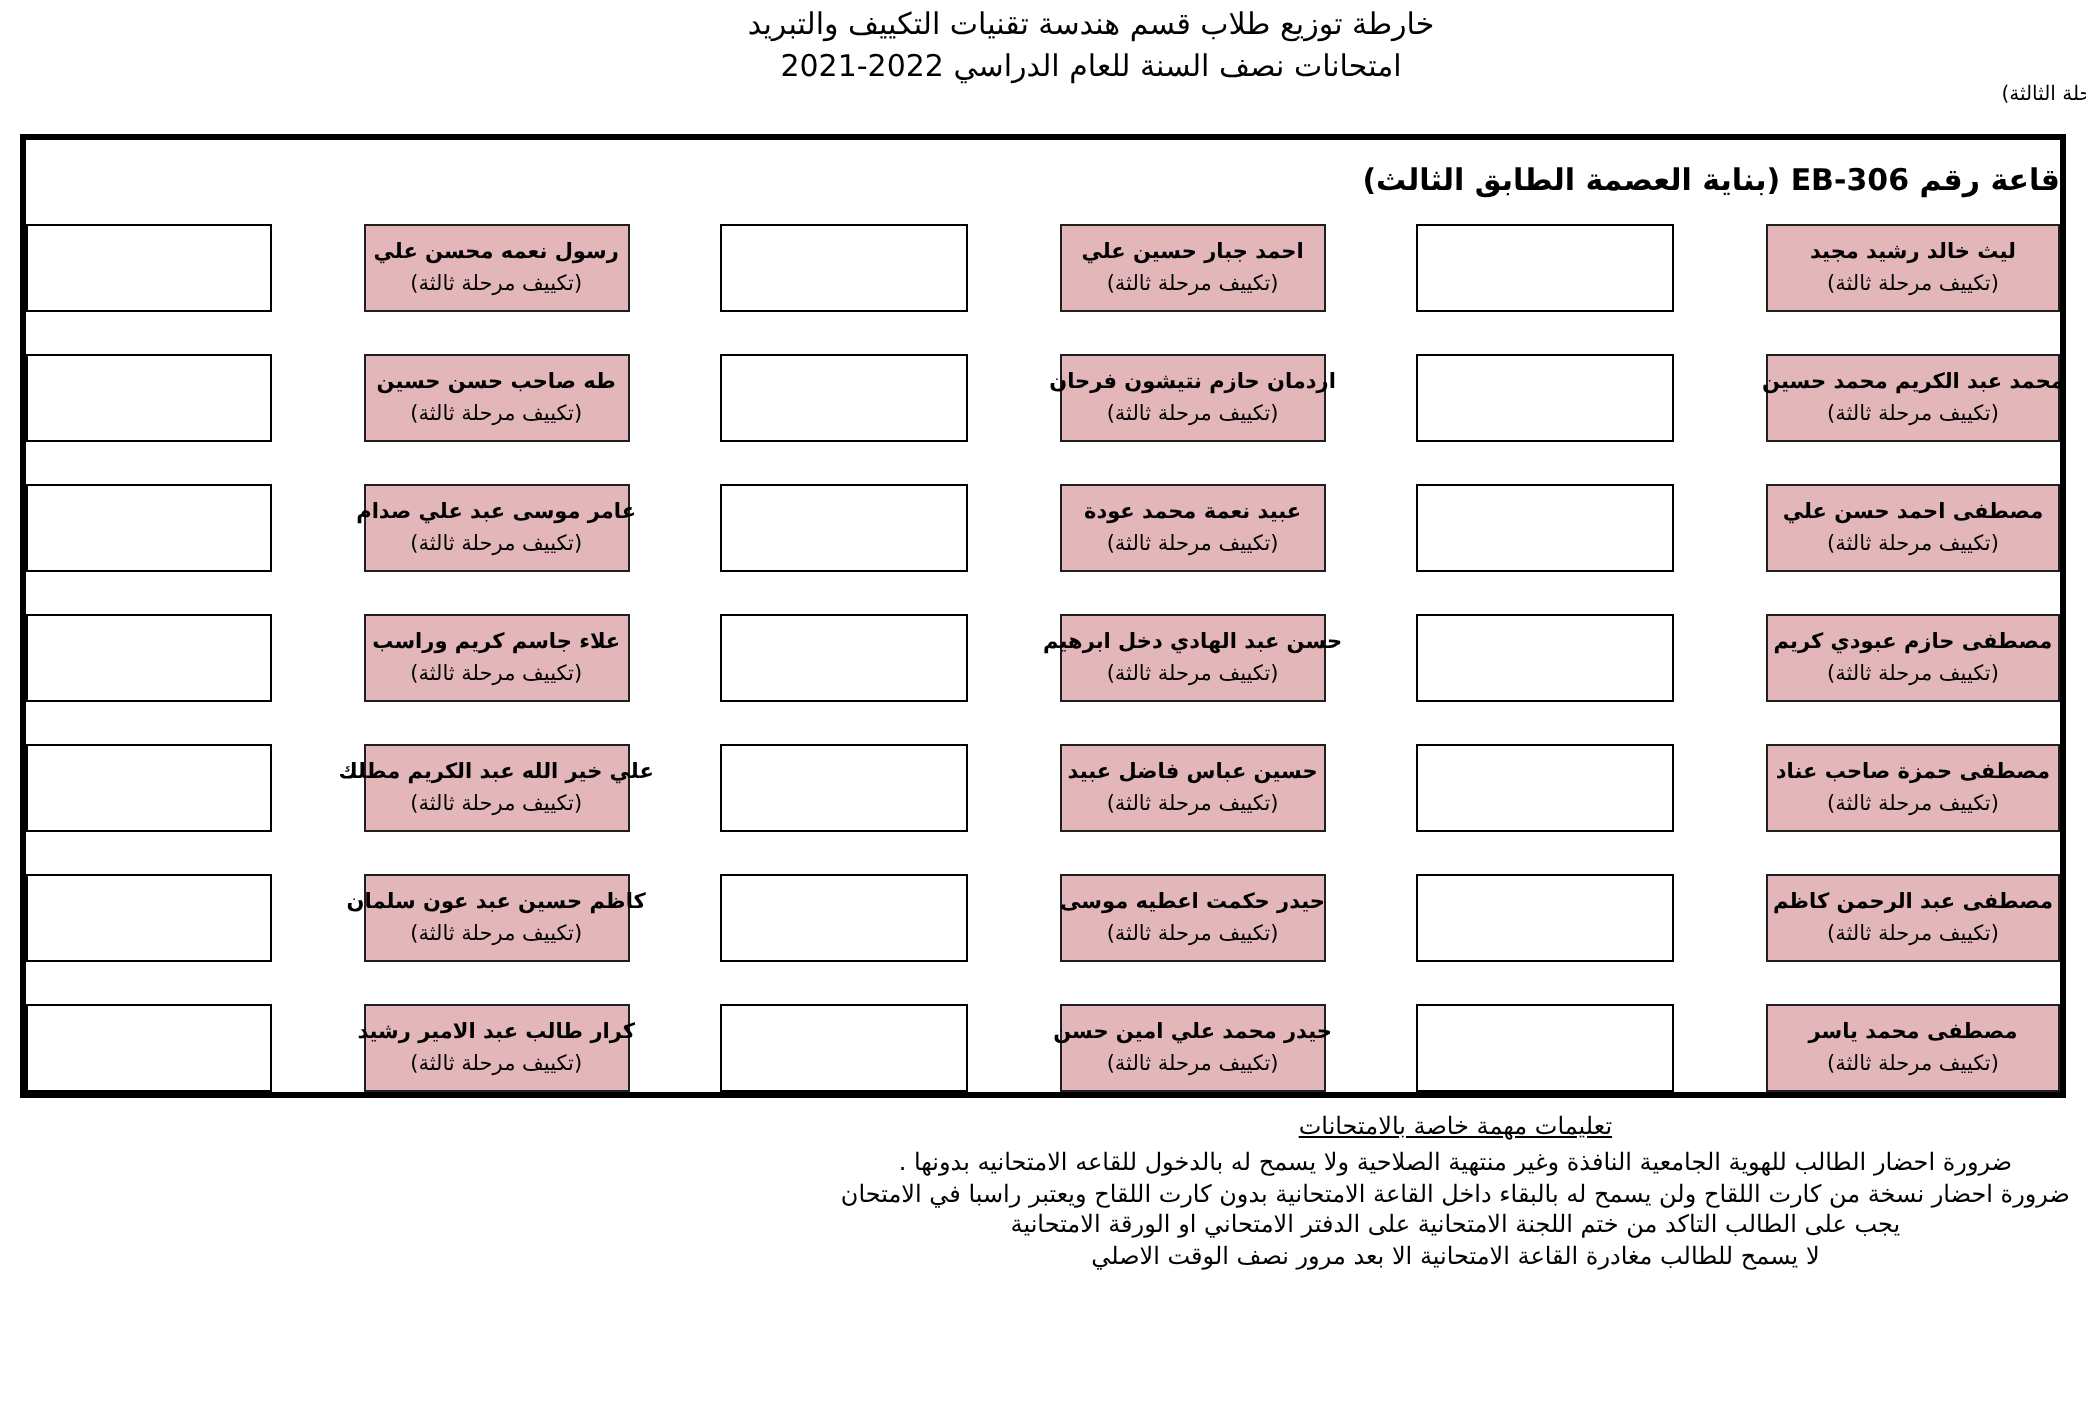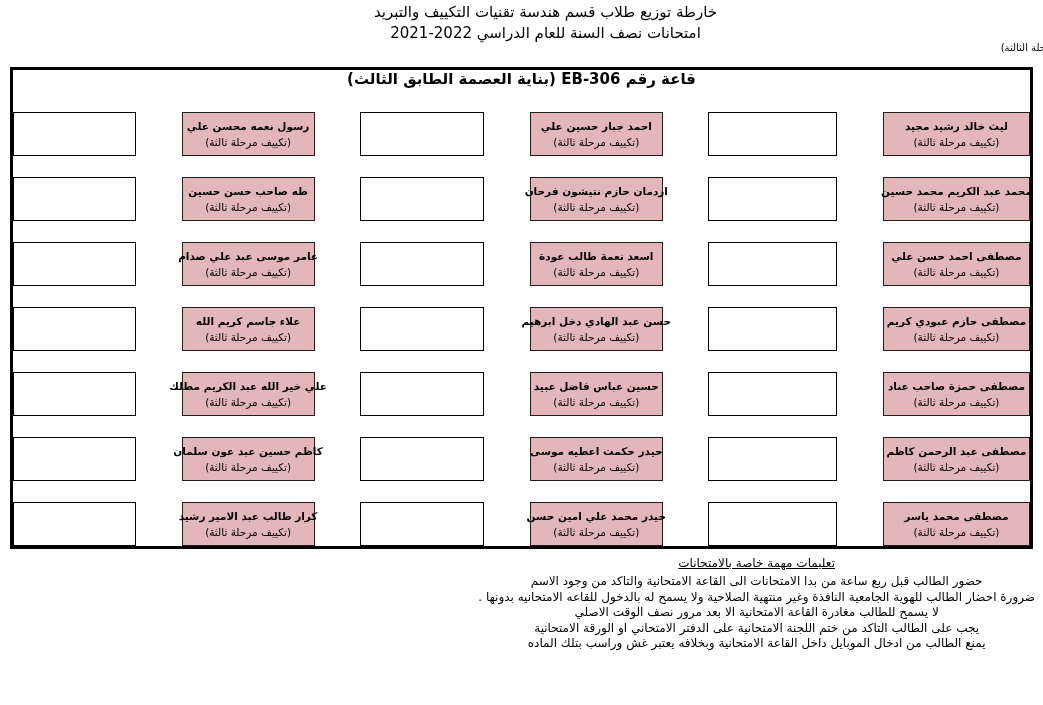--- a/index.html
+++ b/index.html
@@ -6,21 +6,21 @@
   body{
     width:1043px;height:705px;position:relative;background:#ffffff;
     font-family:"DejaVu Sans","Liberation Sans",sans-serif;color:#000;overflow:hidden;
   }
   .titles{position:absolute;top:3px;left:0;width:100%;text-align:center;direction:rtl;padding-left:24px;}
   .title-l1{font-size:15px;}
   .title-l2{font-size:15px;margin-top:3px;}
   .title-l3{font-size:10px;margin-top:0;text-align:right;}
 
   .hall-box{position:absolute;left:10px;top:67px;width:1017px;height:476px;border:3px solid #000;}
-  .hall-header{text-align:center;font-weight:bold;font-size:15px;direction:rtl;}
+  .hall-header{margin-top:11px;font-weight:bold;font-size:15px;direction:rtl;}
 
   .seating-grid{
     position:absolute;left:0;top:42px;width:100%;
     display:grid;
     grid-template-columns:123px 133px 124px 133px 129px 147px;
     grid-auto-rows:44px;row-gap:21px;
     justify-content:space-between;
     direction:ltr;
   }
   .seat{box-sizing:border-box;}
@@ -79,31 +79,31 @@
         <div class="seat-name">محمد عبد الكريم محمد حسين</div>
         <div class="seat-sub">(تكييف مرحلة ثالثة)</div>
       </div>
       <div class="seat empty-seat"></div>
       <div class="seat student-seat">
         <div class="seat-name">عامر موسى عبد علي صدام</div>
         <div class="seat-sub">(تكييف مرحلة ثالثة)</div>
       </div>
       <div class="seat empty-seat"></div>
       <div class="seat student-seat">
-        <div class="seat-name">اسعد نعمة طالب عودة</div>
+        <div class="seat-name">عبيد نعمة محمد عودة</div>
         <div class="seat-sub">(تكييف مرحلة ثالثة)</div>
       </div>
       <div class="seat empty-seat"></div>
       <div class="seat student-seat">
         <div class="seat-name">مصطفى احمد حسن علي</div>
         <div class="seat-sub">(تكييف مرحلة ثالثة)</div>
       </div>
       <div class="seat empty-seat"></div>
       <div class="seat student-seat">
-        <div class="seat-name">علاء جاسم كريم الله</div>
+        <div class="seat-name">علاء جاسم كريم وراسب</div>
         <div class="seat-sub">(تكييف مرحلة ثالثة)</div>
       </div>
       <div class="seat empty-seat"></div>
       <div class="seat student-seat">
         <div class="seat-name">حسن عبد الهادي دخل ابرهيم</div>
         <div class="seat-sub">(تكييف مرحلة ثالثة)</div>
       </div>
       <div class="seat empty-seat"></div>
       <div class="seat student-seat">
         <div class="seat-name">مصطفى حازم عبودي كريم</div>
@@ -153,19 +153,18 @@
       <div class="seat student-seat">
         <div class="seat-name">مصطفى محمد ياسر</div>
         <div class="seat-sub">(تكييف مرحلة ثالثة)</div>
       </div>
     </div>
 </div>
 
 <div class="instructions">
   <div class="inst-heading">تعليمات مهمة خاصة بالامتحانات</div>
   <div>
-      <div class="inst-line">حضور الطالب قبل ربع ساعة من بدا الامتحانات الى القاعة الامتحانية والتاكد من وجود الاسم</div>
       <div class="inst-line">ضرورة احضار الطالب للهوية الجامعية النافذة وغير منتهية الصلاحية ولا يسمح له بالدخول للقاعه الامتحانيه بدونها .</div>
+      <div class="inst-line">ضرورة احضار نسخة من كارت اللقاح ولن يسمح له بالبقاء داخل القاعة الامتحانية بدون كارت اللقاح ويعتبر راسبا في الامتحان</div>
+      <div class="inst-line">يجب على الطالب التاكد من ختم اللجنة الامتحانية على الدفتر الامتحاني او الورقة الامتحانية</div>
       <div class="inst-line">لا يسمح للطالب مغادرة القاعة الامتحانية الا بعد مرور نصف الوقت الاصلي</div>
-      <div class="inst-line">يجب على الطالب التاكد من ختم اللجنة الامتحانية على الدفتر الامتحاني او الورقة الامتحانية</div>
-      <div class="inst-line">يمنع الطالب من ادخال الموبايل داخل القاعة الامتحانية وبخلافه يعتبر غش وراسب بتلك الماده</div>
     </div>
 </div>
 
 </body></html>

